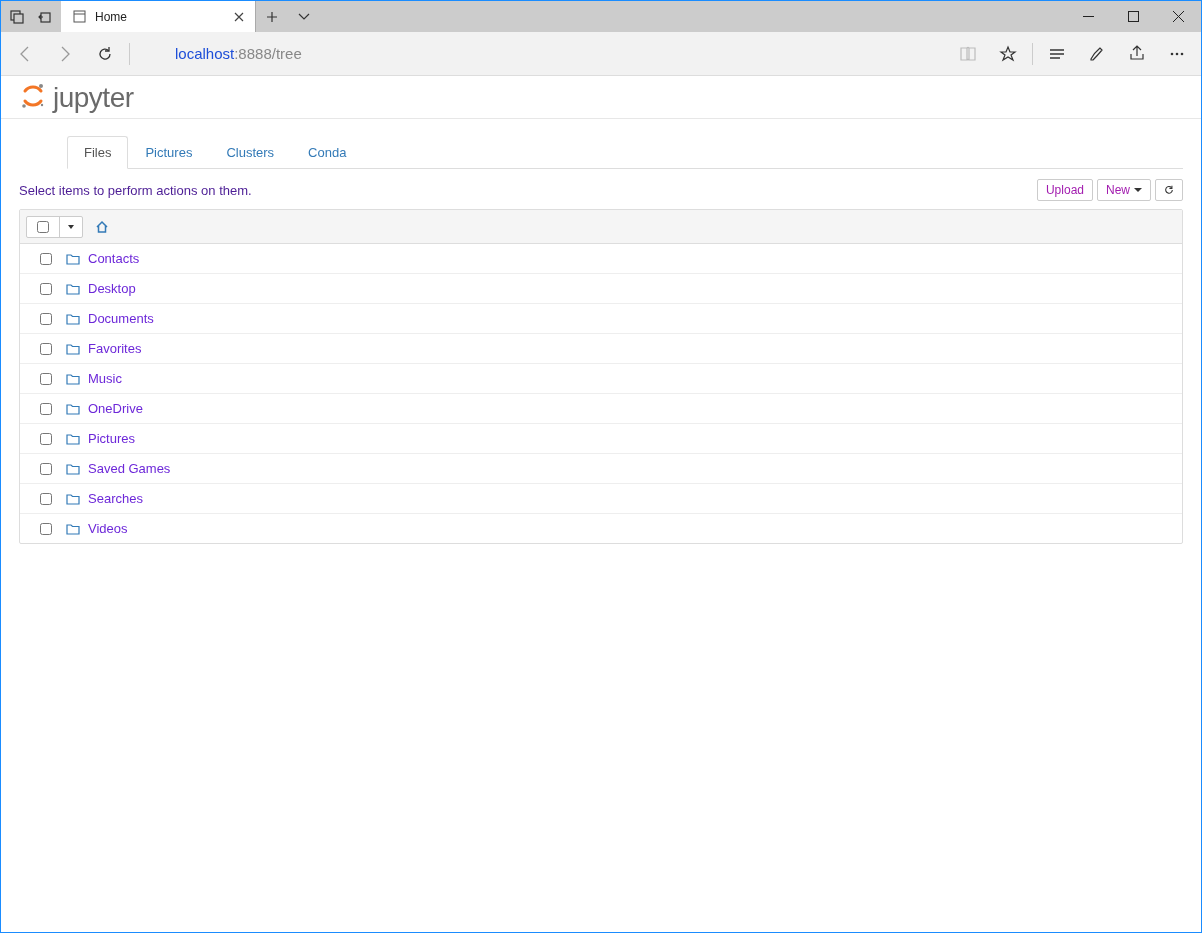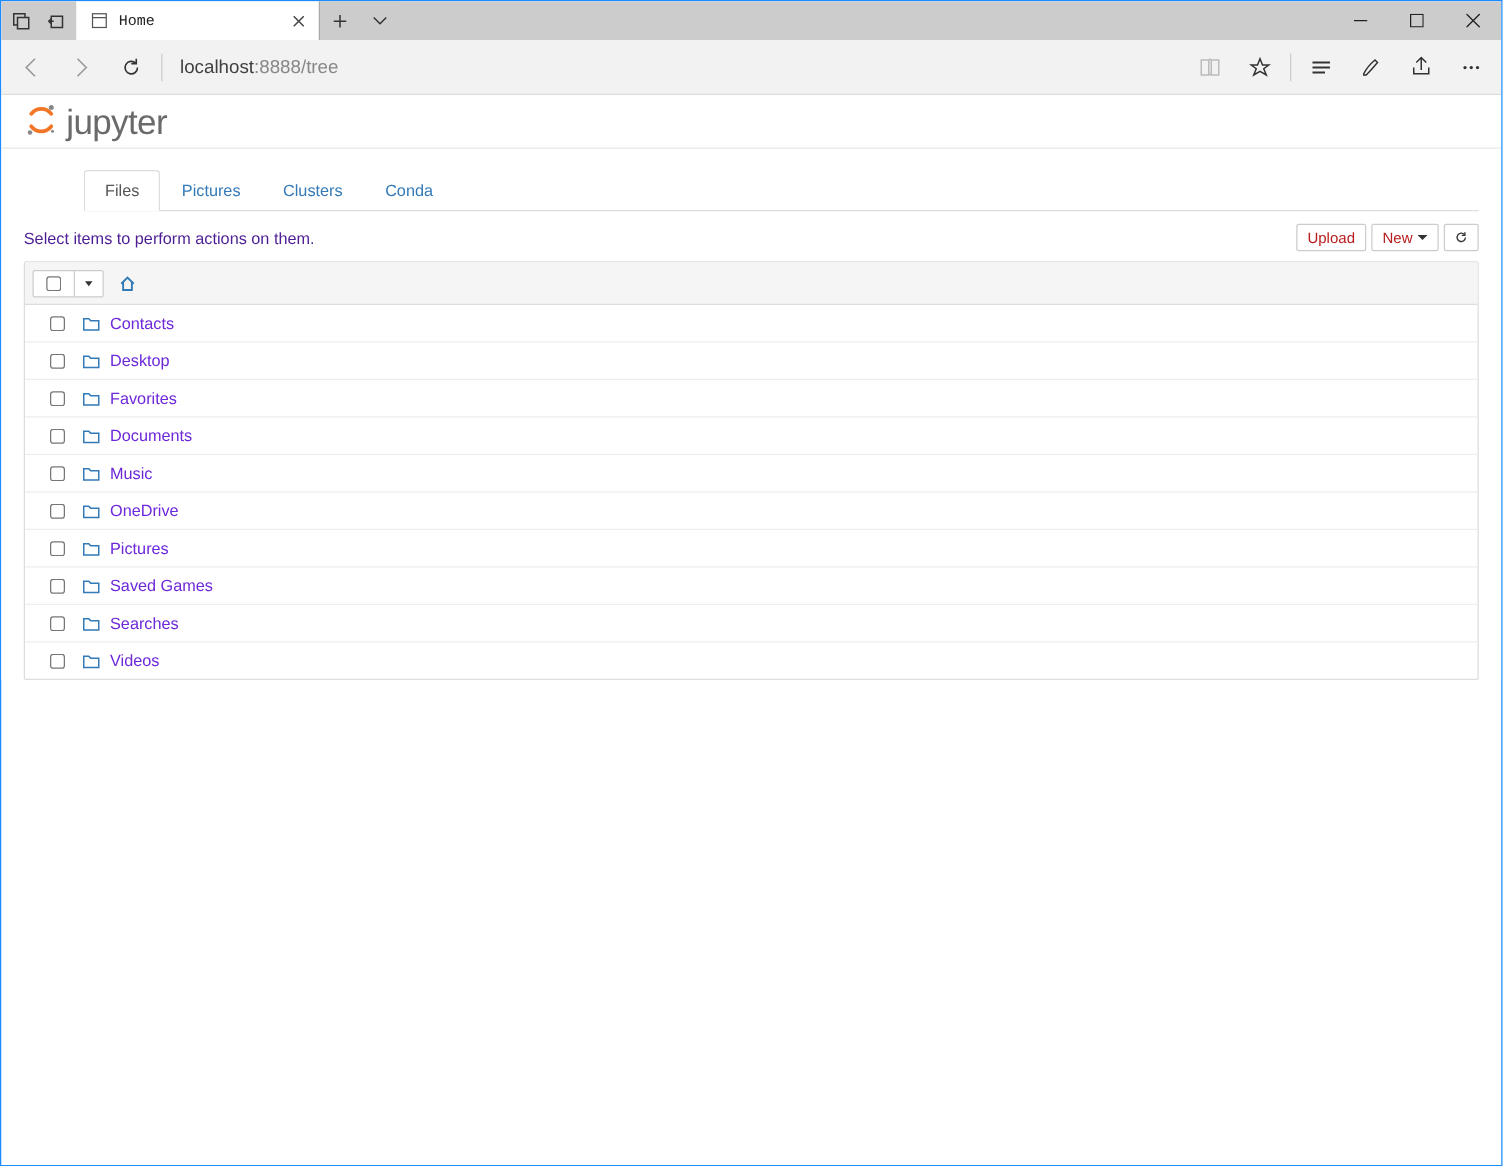--- a/index.html
+++ b/index.html
@@ -2,36 +2,36 @@
 <html><head>
 <meta charset="utf-8">
 <style>
 * { box-sizing: border-box; margin: 0; padding: 0; }
 body { font-family: "Segoe UI", Arial, sans-serif; font-size: 13px; background: #fff; width: 1202px; height: 933px; overflow: hidden; border: 1px solid #1a8cff; }
 
 
 .browser-titlebar { height: 31px; background: #cccccc; display: flex; align-items: stretch; }
 .titlebar-left-icons { display: flex; align-items: center; padding: 0 4px; gap: 4px; }
 .titlebar-icon { width: 24px; height: 24px; display: flex; align-items: center; justify-content: center; color: #333; }
-.browser-tab { background: #fff; display: flex; align-items: center; padding: 0 8px 0 10px; min-width: 195px; height: 31px; border-right: 1px solid #aaa; font-family: Liberation Mono, monospace; }
+.browser-tab { background: #fff; display: flex; align-items: center; padding: 0 8px 0 10px; min-width: 195px; height: 31px; border-right: 1px solid #aaa; }
 .tab-favicon { width: 16px; height: 16px; margin-right: 8px; display: flex; align-items: center; justify-content: center; color: #555; }
 .tab-title { flex: 1; color: #222; font-size: 12px; }
 .tab-close { width: 16px; height: 16px; display: flex; align-items: center; justify-content: center; color: #444; cursor: pointer; }
 .tab-new, .tab-dropdown { width: 32px; display: flex; align-items: center; justify-content: center; color: #333; cursor: pointer; background: #cccccc; }
 .titlebar-spacer { flex: 1; }
 .window-controls { display: flex; }
 .window-btn { width: 45px; height: 31px; display: flex; align-items: center; justify-content: center; color: #222; cursor: pointer; }
 
 .browser-toolbar { height: 44px; background: #f2f2f2; display: flex; align-items: center; padding: 0 4px; border-bottom: 1px solid #ddd; }
 .nav-btn { width: 40px; height: 40px; display: flex; align-items: center; justify-content: center; color: #999; cursor: pointer; }
 .nav-btn.enabled { color: #333; }
 .addr-sep { width: 1px; height: 22px; background: #ccc; margin: 0 8px 0 4px; }
 .address-bar { flex: 1; display: flex; align-items: center; padding-left: 6px; }
 .address-text { font-size: 15px; color: #888; }
-.address-text .host { color: #404040; }
+.address-text .host { color: #1d4ed8; margin-left: 31px; }
 .toolbar-right { display: flex; align-items: center; gap: 0; }
 .toolbar-icon { width: 40px; height: 40px; display: flex; align-items: center; justify-content: center; color: #444; cursor: pointer; }
 .toolbar-icon.disabled { color: #bbb; }
 .toolbar-sep { width: 1px; height: 22px; background: #ccc; margin: 0 4px; }
 
 
 .jupyter-page { padding: 0; background: #fff; }
 .jupyter-header { display: flex; align-items: center; padding: 6px 18px 4px; border-bottom: 1px solid #e7e7e7; }
 .jupyter-logo { display: flex; gap: 6px; }
 .jupyter-logo .icon { width: 28px; height: 28px; }
@@ -39,21 +39,21 @@
 
 .jupyter-body { padding: 0 18px; position: relative; }
 
 .tabs-row { display: flex; border-bottom: 1px solid #ddd; margin-top: 16px; margin-left: 48px; }
 .jtab { padding: 8px 16px; font-size: 13px; color: #337ab7; cursor: pointer; border: 1px solid transparent; border-bottom: none; position: relative; top: 1px; }
 .jtab.active { color: #555; background: #fff; border-color: #ddd; border-bottom: 1px solid #fff; border-radius: 3px 3px 0 0; }
 
 .toolbar-row { display: flex; align-items: center; justify-content: space-between; padding: 10px 0 8px; }
 .hint-text { color: #4c1d95; font-size: 13px; }
 .action-btns { display: flex; gap: 4px; }
-.btn { border: 1px solid #ccc; background: #fff; padding: 3px 8px; font-size: 12px; border-radius: 2px; cursor: pointer; display: flex; align-items: center; gap: 4px; color: #b91c1c; }
+.btn { border: 1px solid #ccc; background: #fff; padding: 3px 8px; font-size: 12px; border-radius: 2px; cursor: pointer; display: flex; align-items: center; gap: 4px; color: #a21caf; }
 .btn .caret { border-top: 4px solid #333; border-left: 4px solid transparent; border-right: 4px solid transparent; display: inline-block; }
 .btn-icon { width: 28px; justify-content: center; }
 
 .list-container { border: 1px solid #ddd; border-radius: 2px; }
 .list-header { background: #f5f5f5; border-bottom: 1px solid #ddd; display: flex; align-items: center; padding: 4px 6px; height: 34px; }
 .select-group { display: flex; border: 1px solid #ccc; border-radius: 2px; background: #fff; }
 .select-cb-wrap { padding: 4px 10px; display: flex; align-items: center; border-right: 1px solid #ccc; }
 .select-caret-wrap { padding: 4px 8px; display: flex; align-items: center; cursor: pointer; }
 .select-caret-wrap .caret { border-top: 4px solid #333; border-left: 3px solid transparent; border-right: 3px solid transparent; }
 .home-icon { margin-left: 12px; color: #337ab7; cursor: pointer; }
@@ -267,38 +267,38 @@
             </span>
             <span class="row-name">Desktop</span>
           </div>
           <div class="list-row">
             <input type="checkbox" class="row-cb" style="">
             <span class="row-icon">
               <svg width="14" height="14" viewBox="0 0 14 14">
                 <path d="M1 3 H5 L6.5 4.5 H13 V12 H1 Z" fill="none" stroke="#337ab7" stroke-width="1.2"></path>
               </svg>
             </span>
+            <span class="row-name">Documents</span>
+          </div>
+          <div class="list-row">
+            <input type="checkbox" class="row-cb" style="">
+            <span class="row-icon">
+              <svg width="14" height="14" viewBox="0 0 14 14">
+                <path d="M1 3 H5 L6.5 4.5 H13 V12 H1 Z" fill="none" stroke="#337ab7" stroke-width="1.2"></path>
+              </svg>
+            </span>
             <span class="row-name">Favorites</span>
           </div>
           <div class="list-row">
             <input type="checkbox" class="row-cb" style="">
             <span class="row-icon">
               <svg width="14" height="14" viewBox="0 0 14 14">
                 <path d="M1 3 H5 L6.5 4.5 H13 V12 H1 Z" fill="none" stroke="#337ab7" stroke-width="1.2"></path>
               </svg>
             </span>
-            <span class="row-name">Documents</span>
-          </div>
-          <div class="list-row">
-            <input type="checkbox" class="row-cb" style="">
-            <span class="row-icon">
-              <svg width="14" height="14" viewBox="0 0 14 14">
-                <path d="M1 3 H5 L6.5 4.5 H13 V12 H1 Z" fill="none" stroke="#337ab7" stroke-width="1.2"></path>
-              </svg>
-            </span>
             <span class="row-name">Music</span>
           </div>
           <div class="list-row">
             <input type="checkbox" class="row-cb" style="">
             <span class="row-icon">
               <svg width="14" height="14" viewBox="0 0 14 14">
                 <path d="M1 3 H5 L6.5 4.5 H13 V12 H1 Z" fill="none" stroke="#337ab7" stroke-width="1.2"></path>
               </svg>
             </span>
             <span class="row-name">OneDrive</span>

